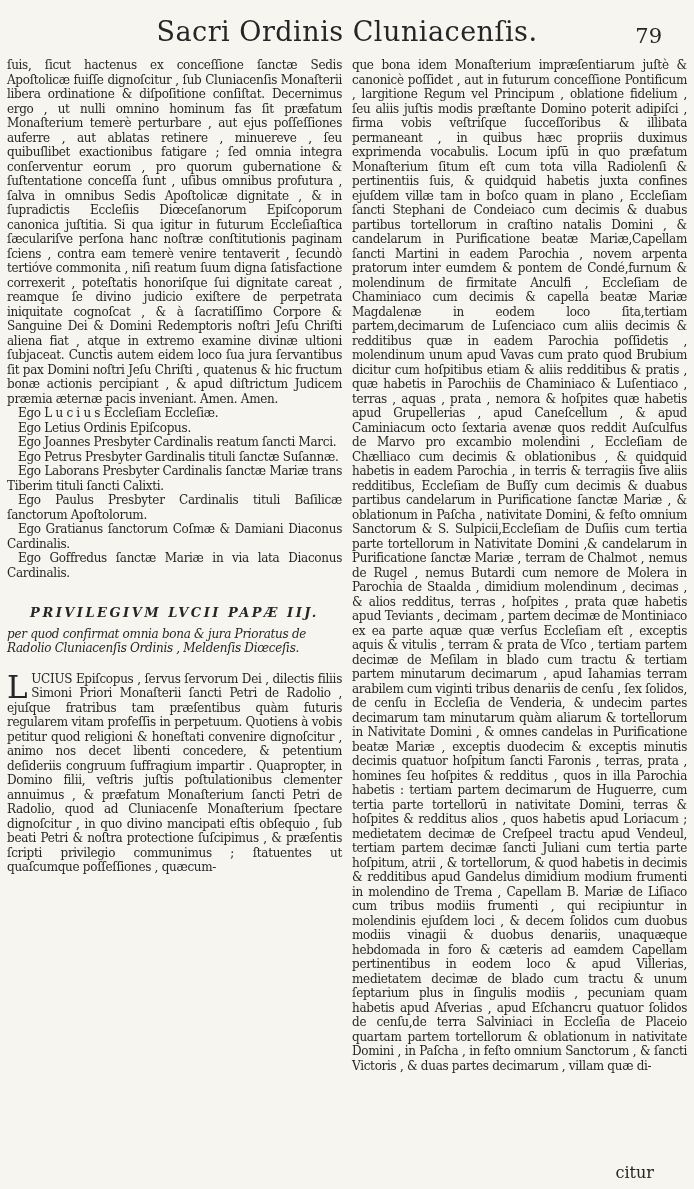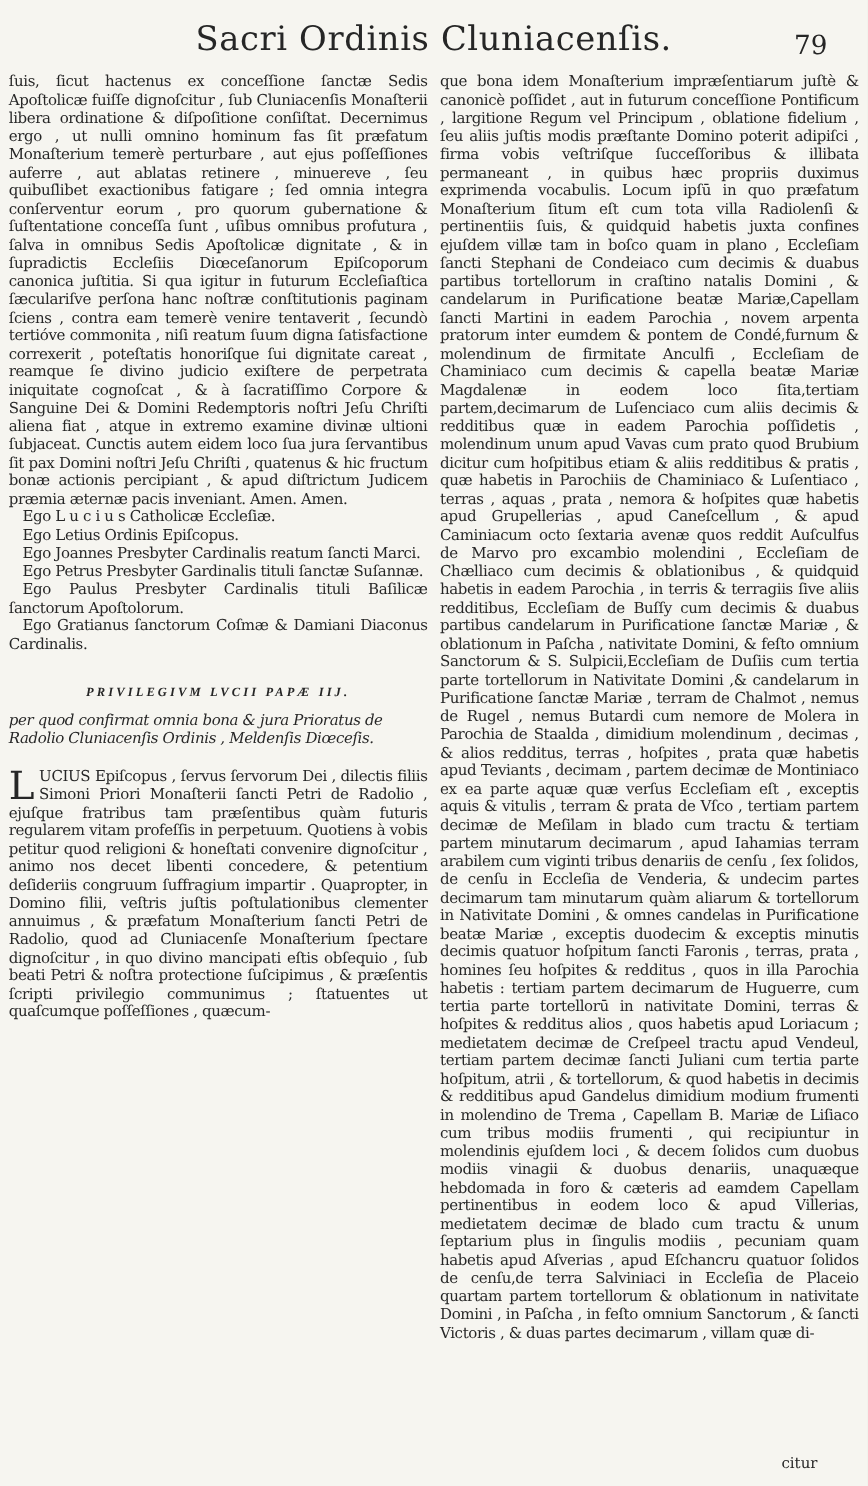--- a/index.html
+++ b/index.html
@@ -51,67 +51,68 @@
   }
   .col p{margin:0;}
   .body-par{margin:0;}
   .subscriptions p{
     text-indent:11px;
     margin:0;
   }
   .privilege-heading{
     margin:26px 0 6px 0;
     font-style:italic;
-    font-size:10px;
+    font-size:13px;
     letter-spacing:2.5px;
     text-align:center;
     white-space:nowrap;
-    font-family:Liberation Serif, serif;
   }
   .privilege-subtitle{
     font-style:italic;
     margin:0 0 16px 0 !important;
     text-align:left;
   }
   .dropcap{
     float:left;
     font-size:31px;
     line-height:26px;
     padding:2px 4px 0 0;
   }
   .catchword{
     position:absolute;
     right:40px;
     top:1163px;
-    font-size:12px;
+    font-size:16px;
     margin-left:30px;
   }
 </style>
 </head>
 <body>
 
 <div class="page" style="--paper: #f6f5f0; --ink: #262626;">
 
   <div class="running-head">
     <div class="head-title">Sacri Ordinis Cluniacenſis.</div>
     <div class="page-number">79</div>
   </div>
 
   <div class="cols">
 
     <div class="col">
       <p class="body-par">ſuis, ſicut hactenus ex conceſſione ſanctæ Sedis Apoſtolicæ fuiſſe dignoſcitur , ſub Cluniacenſis Monaſterii libera ordinatione &amp; diſpoſitione conſiſtat. Decernimus ergo , ut nulli omnino hominum fas ſit præfatum Monaſterium temerè perturbare , aut ejus poſſeſſiones auferre , aut ablatas retinere , minuereve , ſeu quibuſlibet exactionibus fatigare ; ſed omnia integra conſerventur eorum , pro quorum gubernatione &amp; ſuſtentatione conceſſa ſunt , uſibus omnibus profutura , ſalva in omnibus Sedis Apoſtolicæ dignitate , &amp; in ſupradictis Eccleſiis Diœceſanorum Epiſcoporum canonica juſtitia. Si qua igitur in futurum Eccleſiaſtica ſæculariſve perſona hanc noſtræ conſtitutionis paginam ſciens , contra eam temerè venire tentaverit , ſecundò tertióve commonita , niſi reatum ſuum digna ſatisfactione correxerit , poteſtatis honoriſque ſui dignitate careat , reamque ſe divino judicio exiſtere de perpetrata iniquitate cognoſcat , &amp; à ſacratiſſimo Corpore &amp; Sanguine Dei &amp; Domini Redemptoris noſtri Jeſu Chriſti aliena fiat , atque in extremo examine divinæ ultioni ſubjaceat. Cunctis autem eidem loco ſua jura ſervantibus ſit pax Domini noſtri Jeſu Chriſti , quatenus &amp; hic fructum bonæ actionis percipiant , &amp; apud diſtrictum Judicem præmia æternæ pacis inveniant. Amen. Amen.</p>
 
       <div class="subscriptions">
-          <p>Ego L u c i u s Catholicæ Eccleſiæ.</p>
+          <p>Ego L u c i u s Eccleſiam Eccleſiæ.</p>
           <p>Ego Letius Ordinis Epiſcopus.</p>
           <p>Ego Joannes Presbyter Cardinalis reatum ſancti Marci.</p>
           <p>Ego Petrus Presbyter Gardinalis tituli ſanctæ Suſannæ.</p>
+          <p>Ego Laborans Presbyter Cardinalis ſanctæ Mariæ trans Tiberim tituli ſancti Calixti.</p>
           <p>Ego Paulus Presbyter Cardinalis tituli Baſilicæ ſanctorum Apoſtolorum.</p>
           <p>Ego Gratianus ſanctorum Coſmæ &amp; Damiani Diaconus Cardinalis.</p>
+          <p>Ego Goffredus ſanctæ Mariæ in via lata Diaconus Cardinalis.</p>
         </div>
 
       <h2 class="privilege-heading">PRIVILEGIVM LVCII PAPÆ IIJ.</h2>
 
       <p class="privilege-subtitle">per quod confirmat omnia bona &amp; jura Prioratus de Radolio Cluniacenſis Ordinis , Meldenſis Diœceſis.</p>
 
       <p class="body-par">
         <span class="dropcap">L</span><span>UCIUS Epiſcopus , ſervus ſervorum Dei , dilectis filiis Simoni Priori Monaſterii ſancti Petri de Radolio , ejuſque fratribus tam præſentibus quàm futuris regularem vitam profeſſis in perpetuum. Quotiens à vobis petitur quod religioni &amp; honeſtati convenire dignoſcitur , animo nos decet libenti concedere, &amp; petentium deſideriis congruum ſuffragium impartir . Quapropter, in Domino filii, veſtris juſtis poſtulationibus clementer annuimus , &amp; præfatum Monaſterium ſancti Petri de Radolio, quod ad Cluniacenſe Monaſterium ſpectare dignoſcitur , in quo divino mancipati eſtis obſequio , ſub beati Petri &amp; noſtra protectione ſuſcipimus , &amp; præſentis ſcripti privilegio communimus ; ſtatuentes ut quaſcumque poſſeſſiones , quæcum-</span>
       </p>
     </div>

